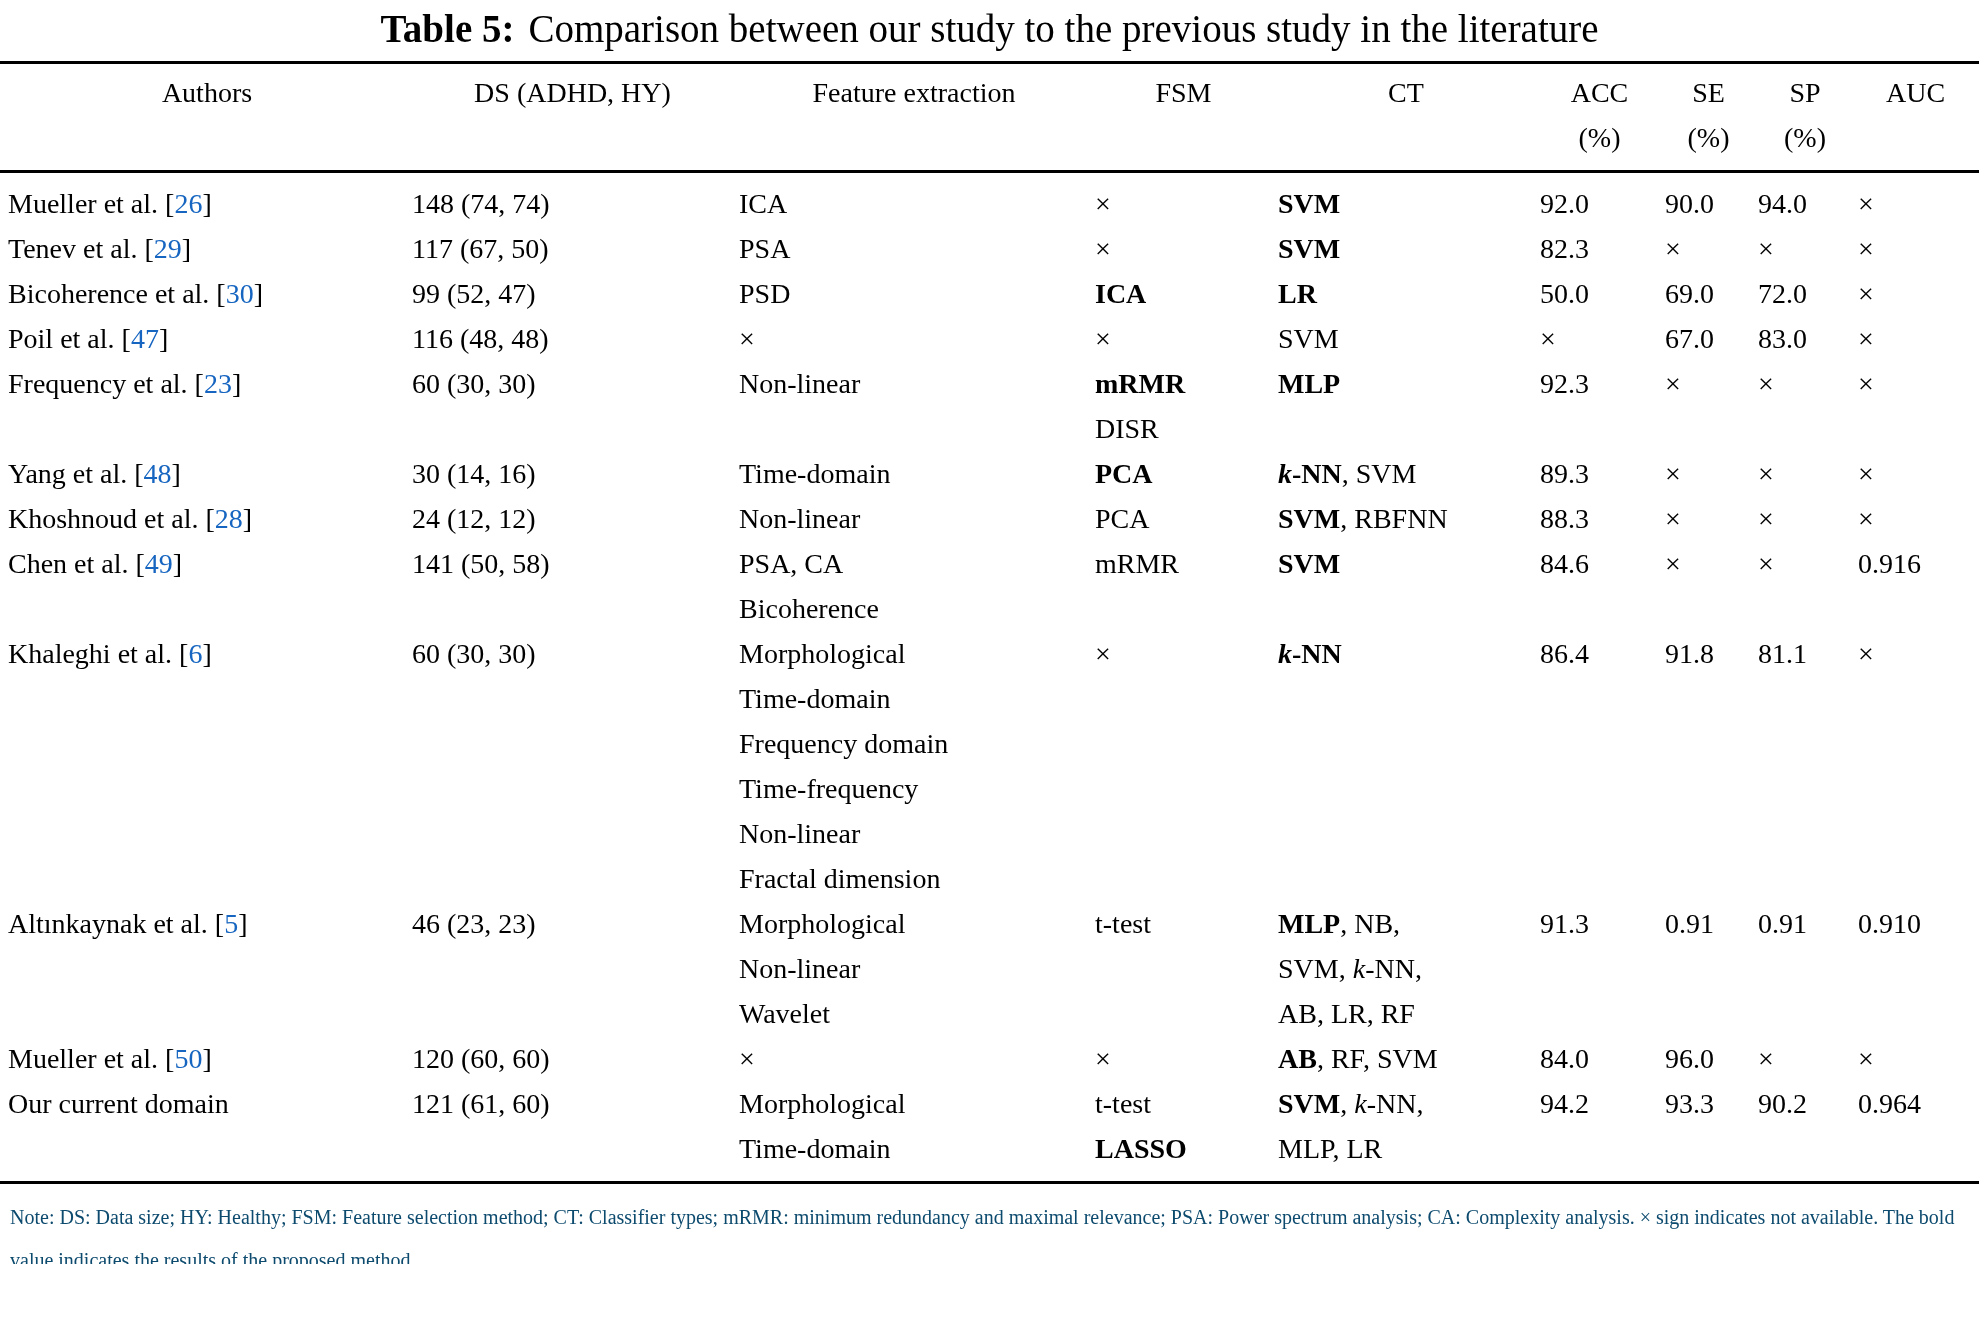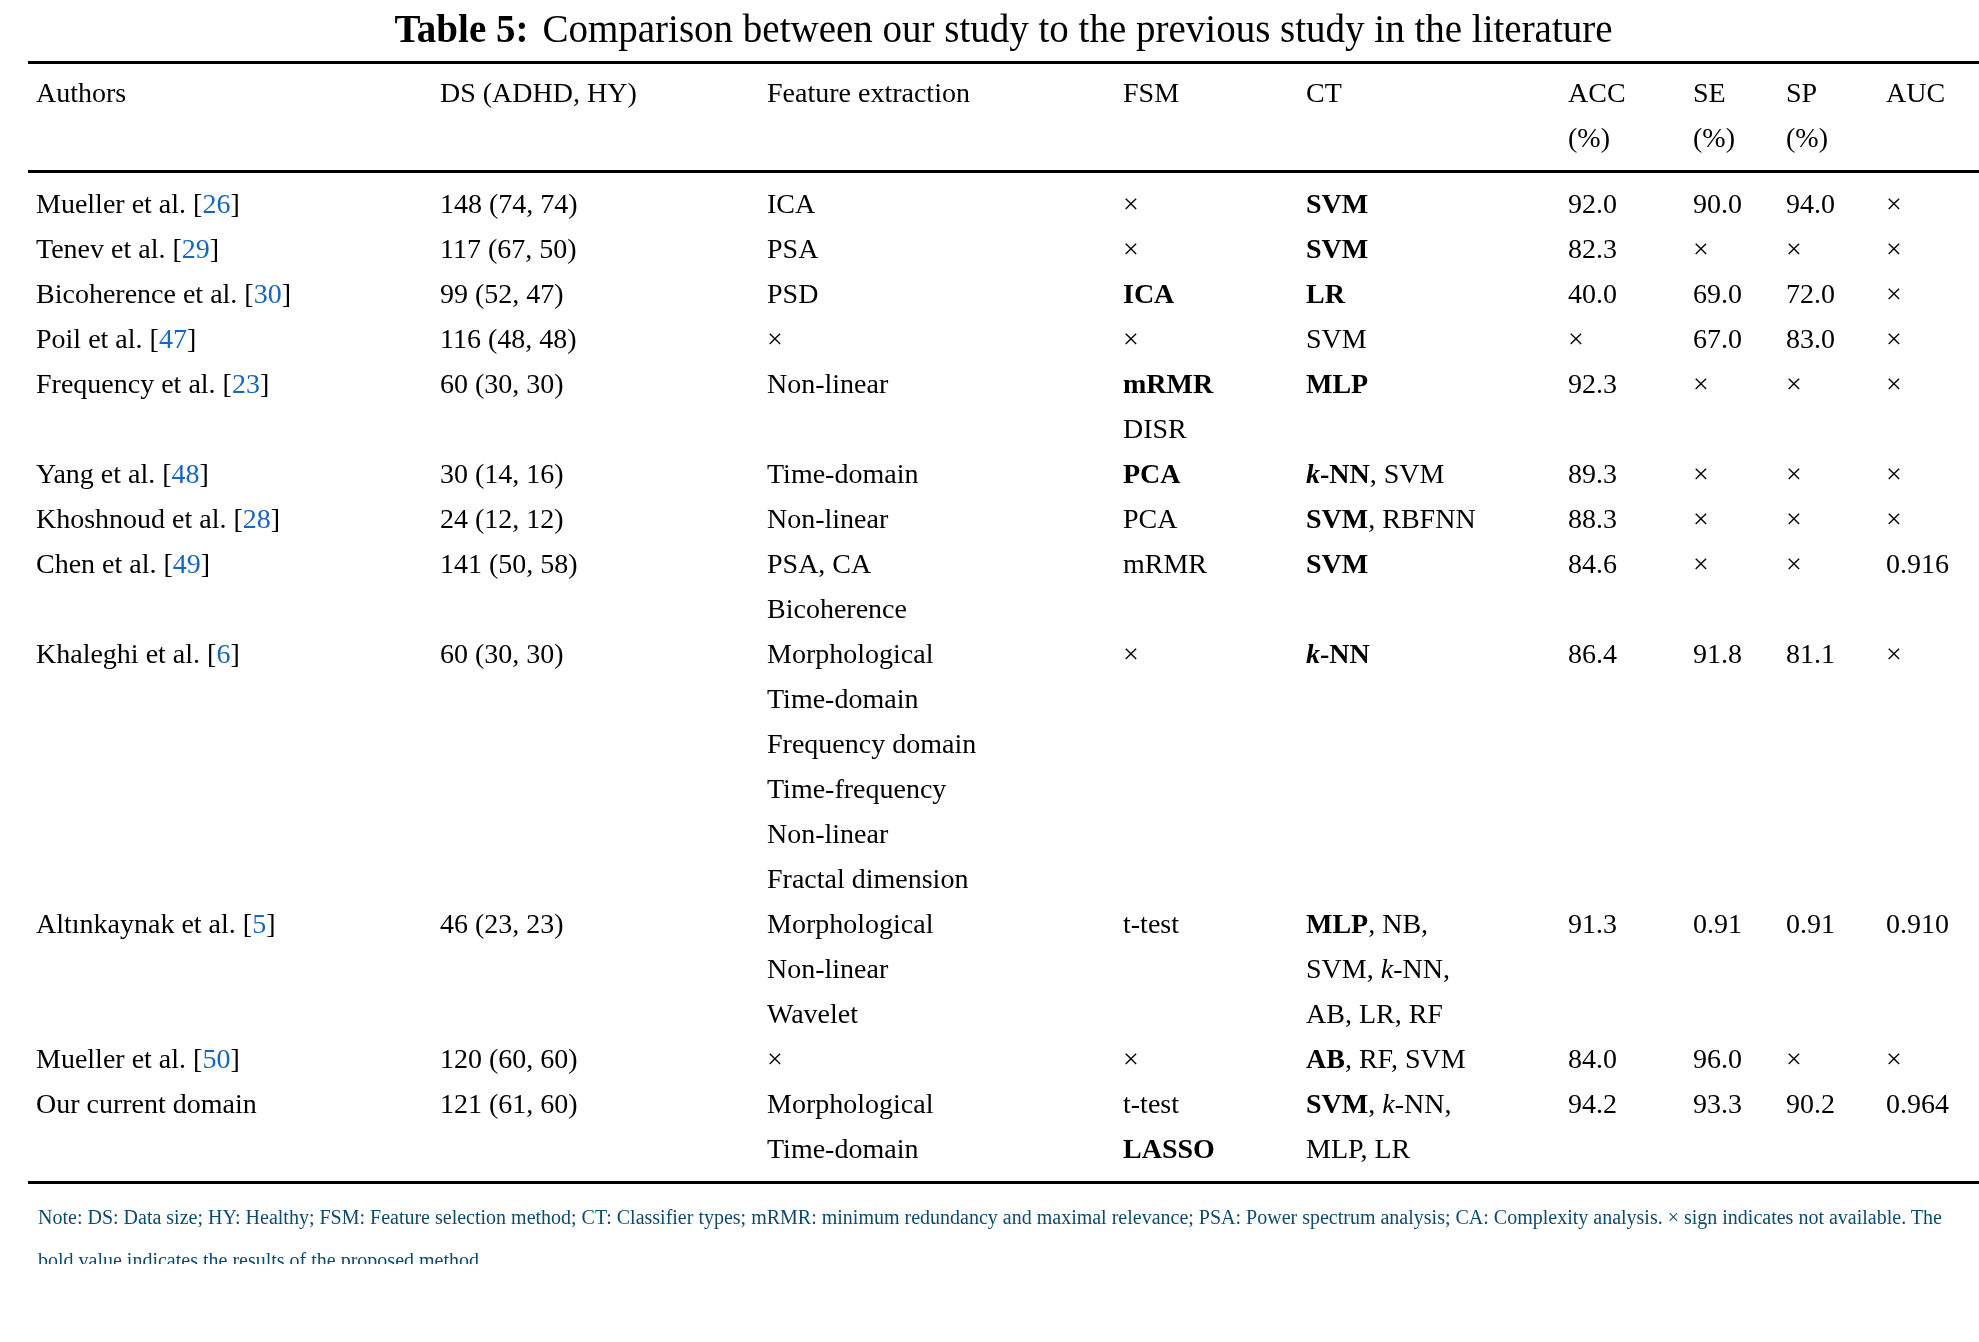--- a/index.html
+++ b/index.html
@@ -3,21 +3,20 @@
 <meta charset="utf-8">
 <style>
   * { box-sizing: border-box; }
   html, body { margin: 0; padding: 0; background: #ffffff; color: #000000; }
   .page {
     width: 1979px;
     height: 1264px;
     overflow: hidden;
     background: #ffffff;
     font-family: "Liberation Serif", serif;
-    padding-left: 28px;
   }
   .title {
     text-align: center;
     font-size: 39px;
     padding: 6px 0 10px 0;
     color: #000000;
   }
   .title .lbl { font-weight: bold; margin-right: 14px; }
   .bd { font-weight: bold; }
   .it { font-style: italic; }
@@ -27,21 +26,21 @@
     border-collapse: collapse;
     table-layout: fixed;
     font-size: 28px;
     line-height: 45px;
     border-top: 3px solid #000;
     border-bottom: 3px solid #000;
   }
   thead tr { border-bottom: 3px solid #000; }
   th {
     font-weight: normal;
-    text-align: left;
+    text-align: center;
     vertical-align: top;
     padding: 6px 6px 10px 0;
   }
   th div { white-space: nowrap; }
   td { vertical-align: top; padding: 0 6px 0 0; }
   th:first-child, td:first-child { padding-left: 8px; }
   tbody tr:first-child td { padding-top: 8px; }
   tbody tr:last-child td { padding-bottom: 10px; }
   .line { white-space: nowrap; }
   .note {
@@ -175,21 +174,21 @@
           <td>
             <div class="line"><span>PSD</span></div>
           </td>
           <td>
             <div class="line"><span class="bd">ICA</span></div>
           </td>
           <td>
             <div class="line"><span class="bd">LR</span></div>
           </td>
           <td>
-            <div class="line"><span>40.0</span></div>
+            <div class="line"><span>50.0</span></div>
           </td>
           <td>
             <div class="line"><span>69.0</span></div>
           </td>
           <td>
             <div class="line"><span>72.0</span></div>
           </td>
           <td>
             <div class="line"><span>×</span></div>
           </td>

